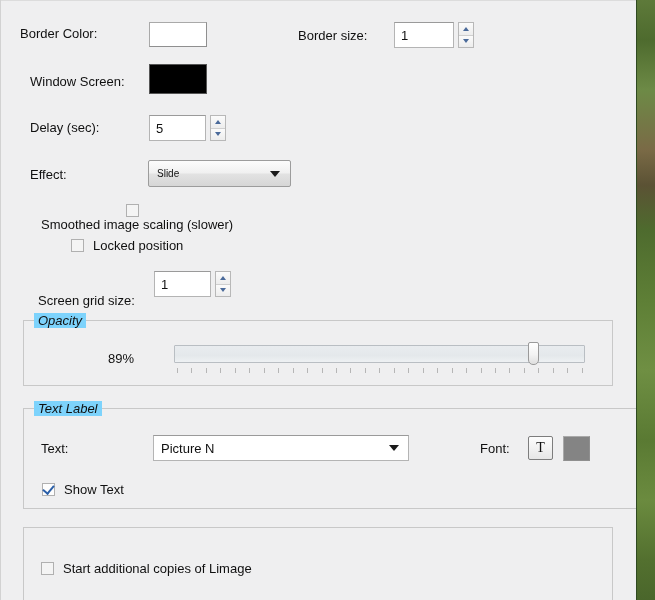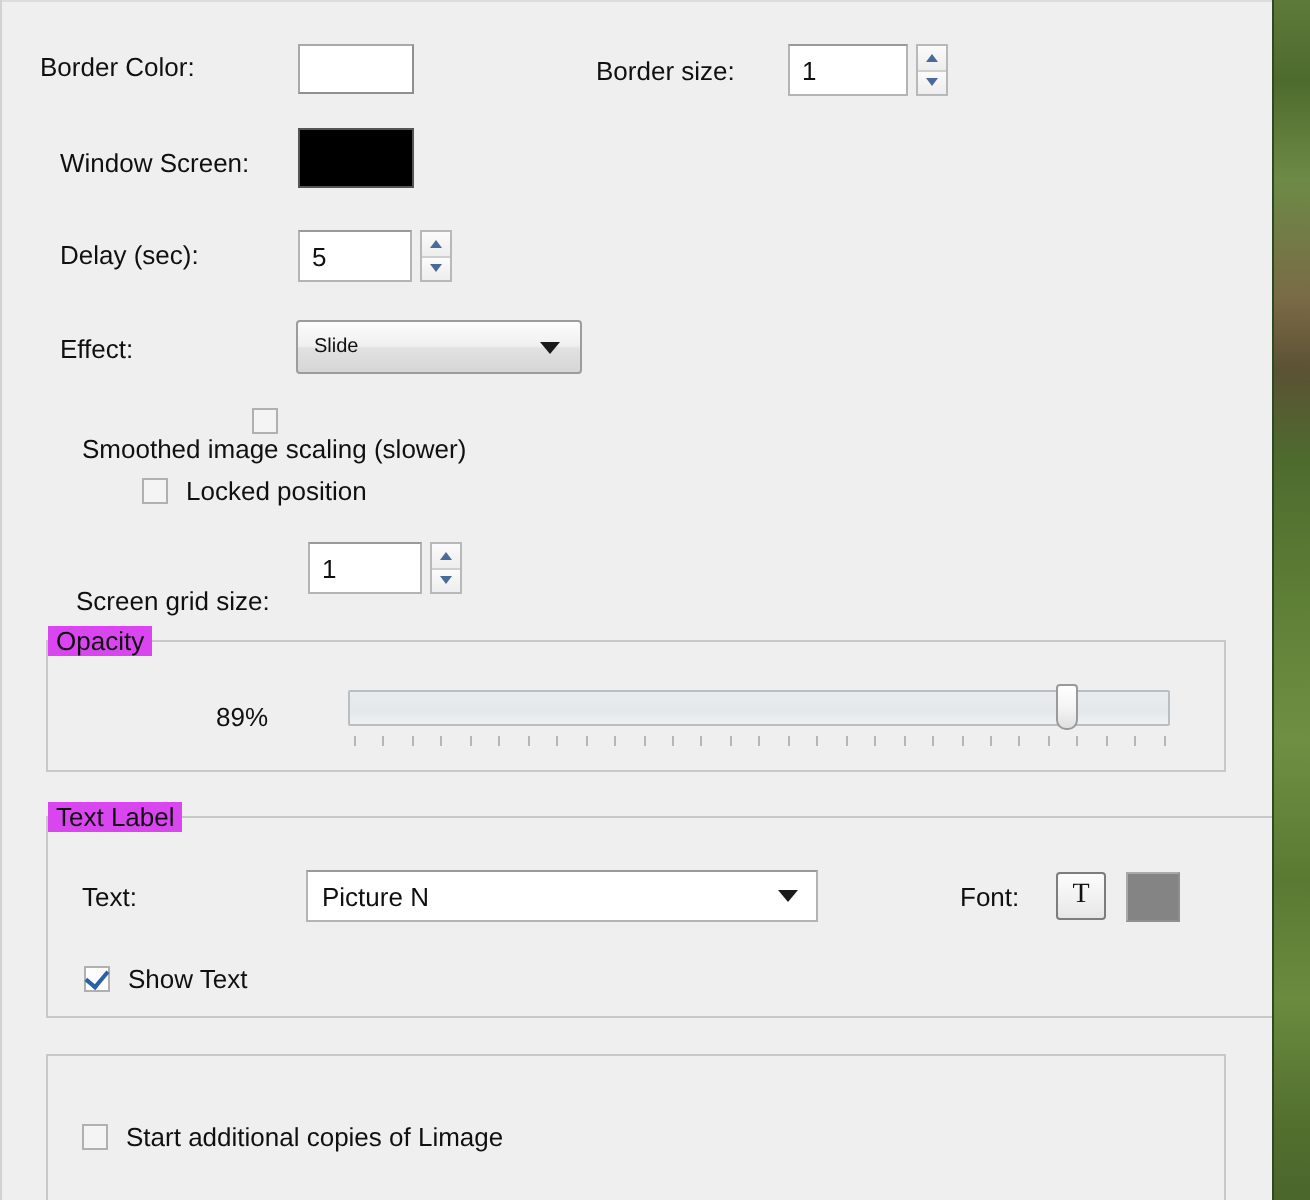--- a/index.html
+++ b/index.html
@@ -240,25 +240,26 @@
   
   .group {
     position: absolute;
     box-sizing: border-box;
     border: 1px solid #c8c8c8;
     background: transparent;
   }
   .group-title {
     position: absolute;
     top: -8px;
-    left: 0;
-    background: #d946ef;
+    left: 10px;
+    background: #7dd3fc;
     padding: 0 4px;
     font-size: 13px;
     color: #101010;
+    font-style: italic;
   }
 
   
   .slider-track {
     position: absolute;
     box-sizing: border-box;
     background: linear-gradient(180deg, #e9ecef 0%, #e4e8eb 60%, #eef1f3 100%);
     border: 1px solid #b9bec3;
     border-radius: 1px;
   }

